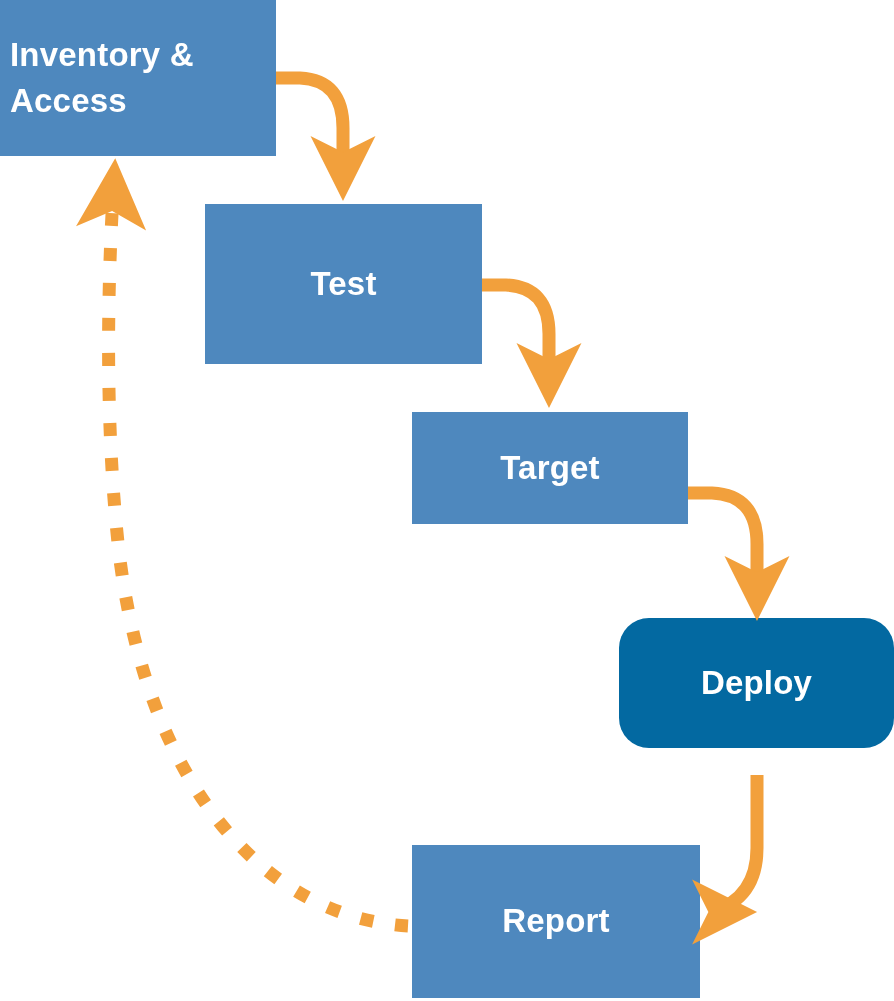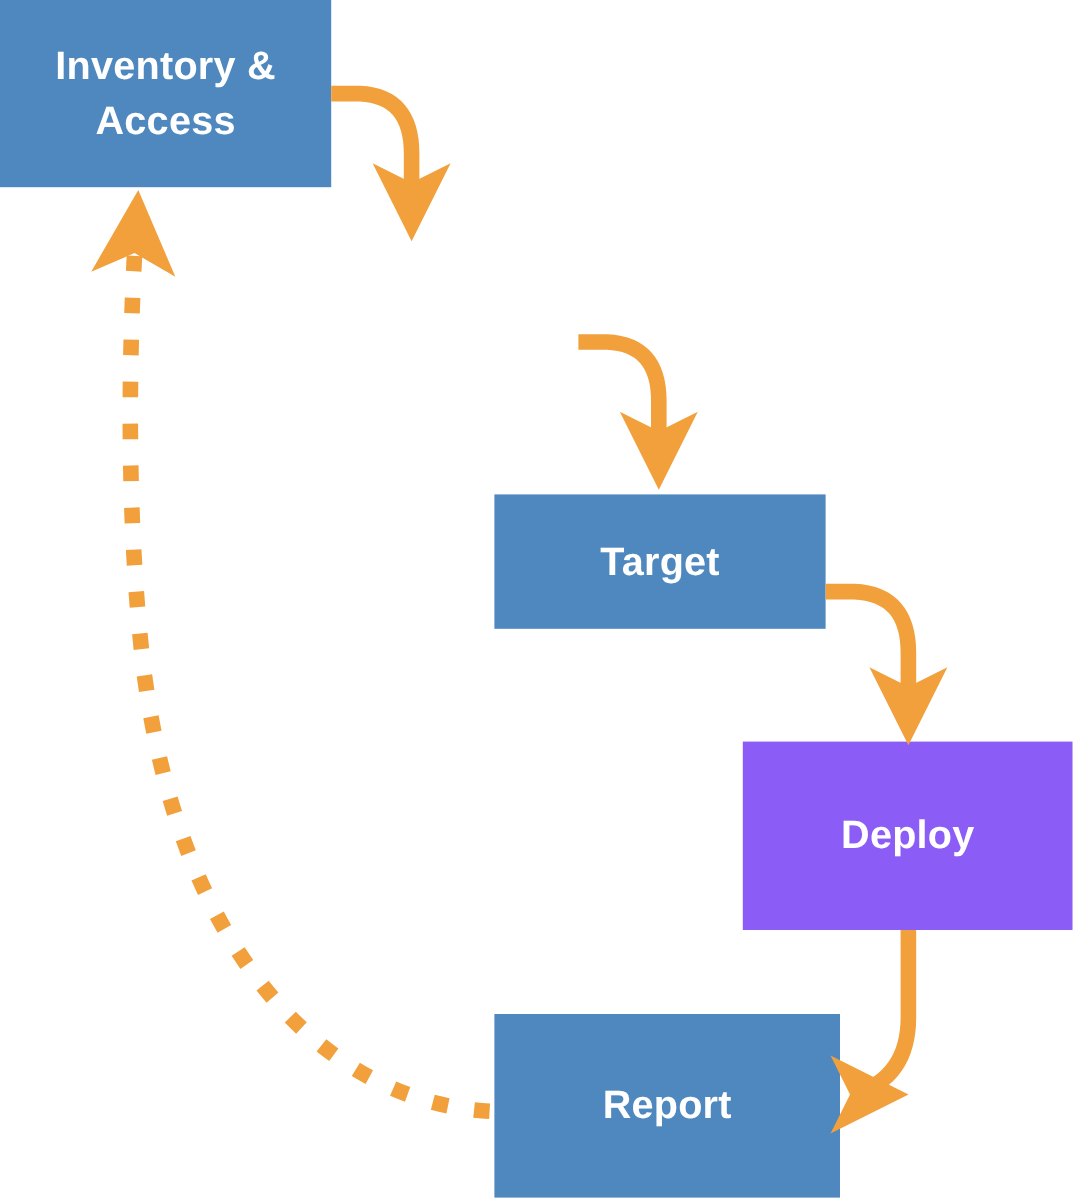--- a/index.html
+++ b/index.html
@@ -17,21 +17,20 @@
     height: 1001px;
     background: #ffffff;
     overflow: hidden;
   }
   .node-box {
     position: absolute;
     box-sizing: border-box;
     display: flex;
     align-items: center;
     justify-content: center;
-    text-align: center;
     color: #ffffff;
     font-family: "Liberation Sans", sans-serif;
     font-size: 33px;
     font-weight: bold;
     line-height: 1.4;
     letter-spacing: 0.2px;
     user-select: none;
   }
   .node-label {
     display: block;
@@ -48,26 +47,29 @@
 </style>
 </head>
 <body>
 
 <div id="diagram-canvas" style="background: rgb(255, 255, 255);">
 
   <div class="node-box" id="node-inventory-access" style="left: 0px; top: 0px; width: 276px; height: 156px; background: rgb(78, 136, 190); color: rgb(255, 255, 255);">
     <span class="node-label">Inventory &amp; Access</span>
   </div>
 
+  <div class="node-box" id="node-test" style="left: 205px; top: 204px; width: 277px; height: 160px; background: rgb(78, 136, 190); color: rgb(255, 255, 255);">
+    <span class="node-label">Test</span>
+  </div>
 
   <div class="node-box" id="node-target" style="left: 412px; top: 412px; width: 276px; height: 112px; background: rgb(78, 136, 190); color: rgb(255, 255, 255);">
     <span class="node-label">Target</span>
   </div>
 
-  <div class="node-box" id="node-deploy" style="left: 619px; top: 618px; width: 275px; height: 157px; background: #8b5cf6; color: rgb(255, 255, 255);">
+  <div class="node-box" id="node-deploy" style="left: 619px; top: 618px; width: 275px; height: 130px; background: #0369a1; color: rgb(255, 255, 255); border-radius: 30px;">
     <span class="node-label">Deploy</span>
   </div>
 
   <div class="node-box" id="node-report" style="left: 412px; top: 845px; width: 288px; height: 153px; background: rgb(78, 136, 190); color: rgb(255, 255, 255);">
     <span class="node-label">Report</span>
   </div>
 
   <svg id="arrow-layer" viewBox="0 0 894 1001" width="894" height="1001" xmlns="http://www.w3.org/2000/svg">
 
     <defs>

